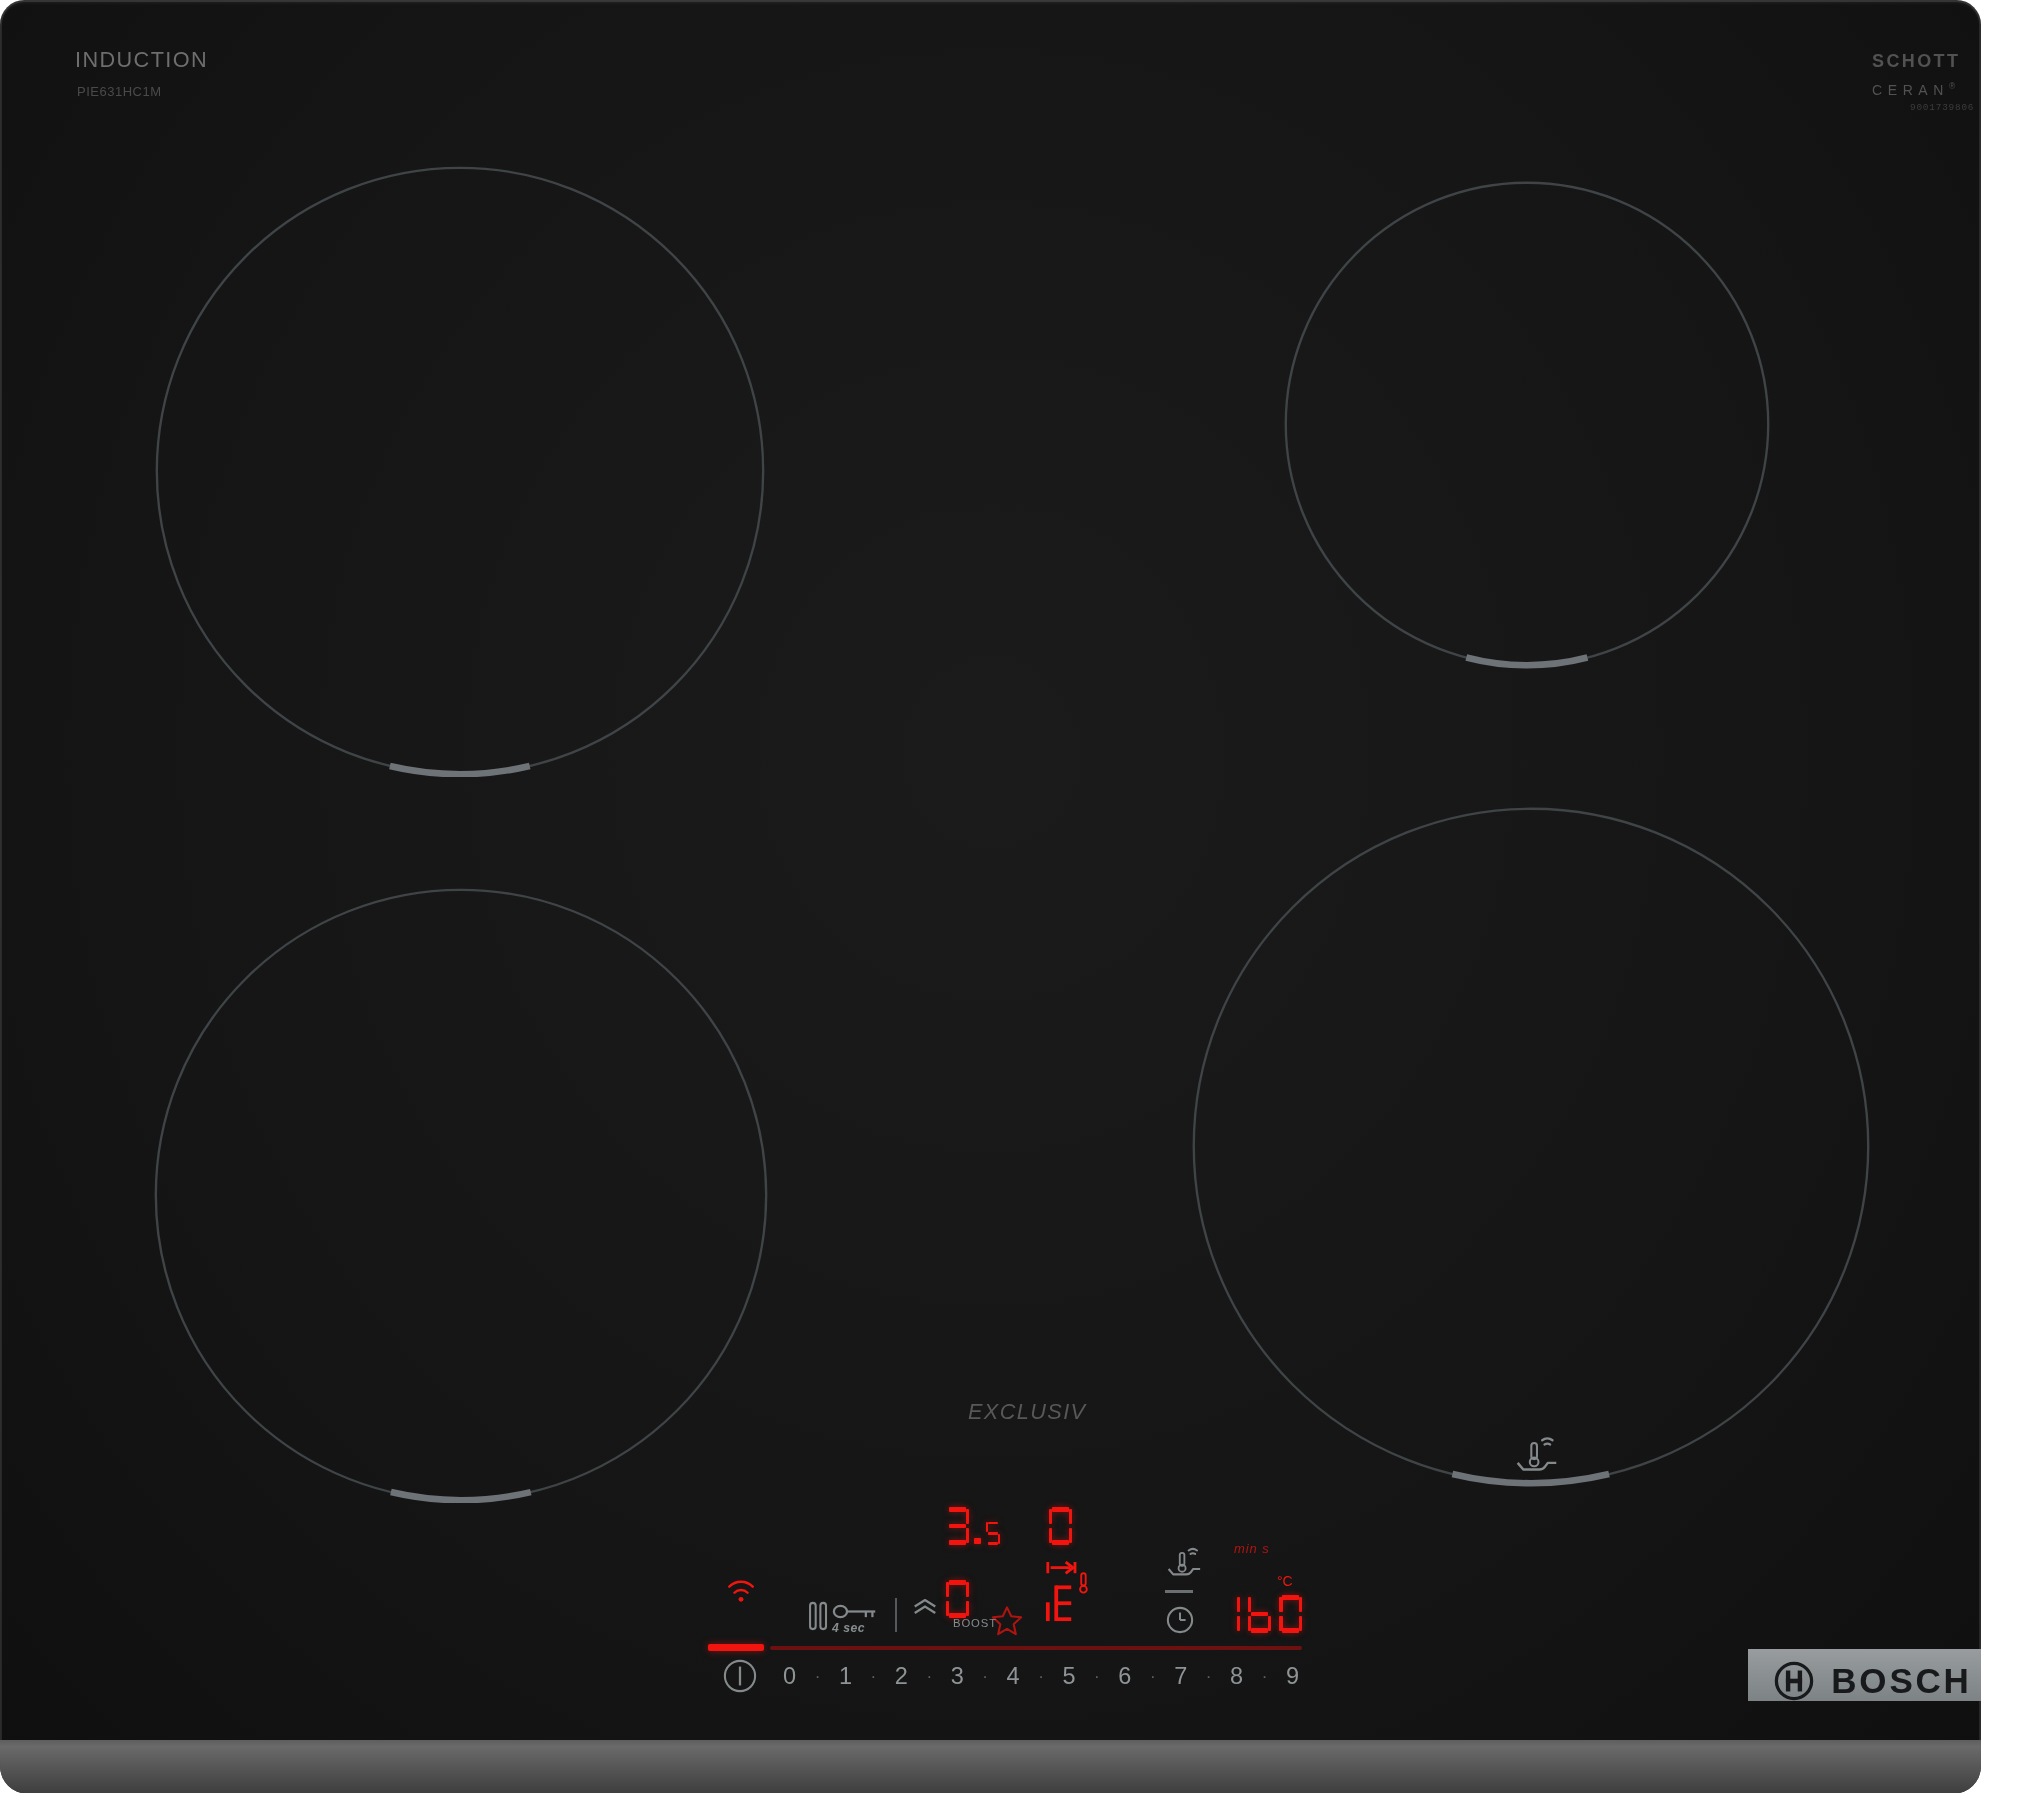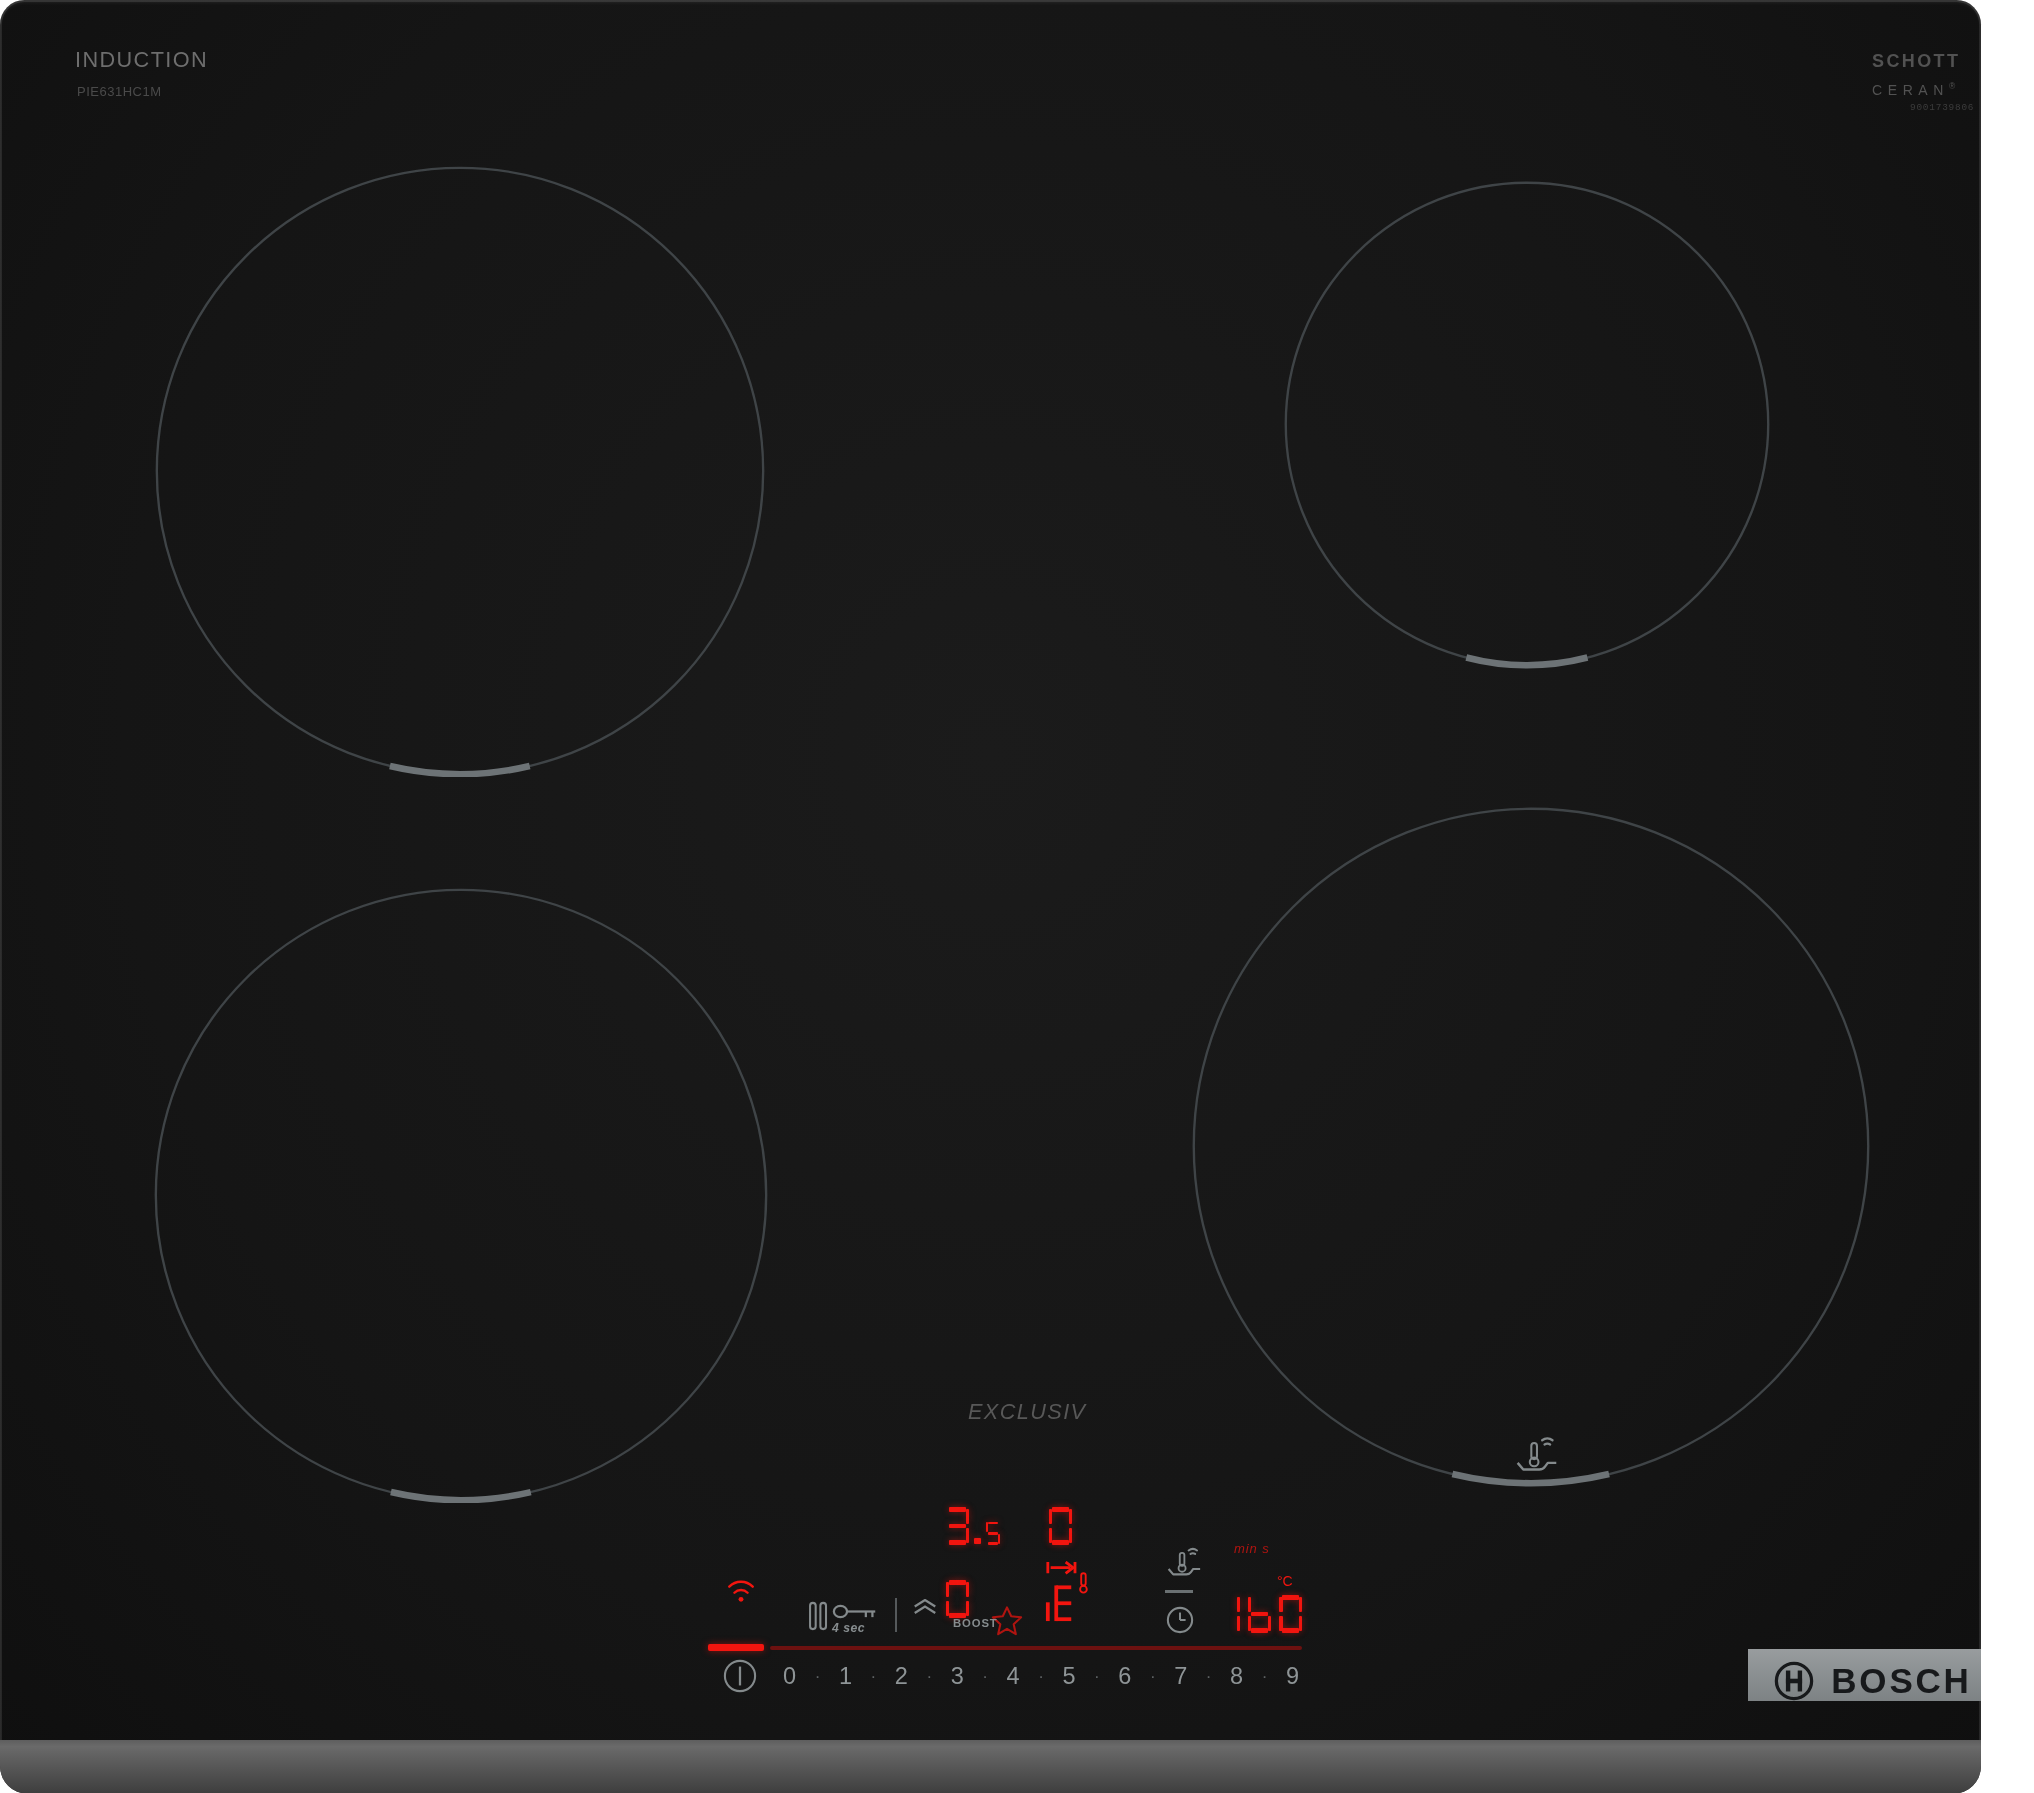--- a/index.html
+++ b/index.html
@@ -38,21 +38,21 @@
   .sg.h{left:13%;right:13%;height:12%;}
   .sg.a{top:0;}.sg.g{top:44%;}.sg.d{bottom:0;}
   .sg.v{width:15%;height:41%;}
   .sg.b{right:0;top:4%;}.sg.c{right:0;bottom:4%;}
   .sg.f{left:0;top:4%;}.sg.e{left:0;bottom:4%;}
   .dp{width:6.6px;height:6.6px;background:currentColor;border-radius:0.9px;margin:0 1.9px 0.9px 0.9px;box-shadow:0 0 6.6px rgba(242,21,15,.5);}
   
   .divider{left:895px;top:1598px;width:1.9px;height:34px;background:#55595b;}
   .lbl-gray{color:#868c8e;}
   .foursec{left:832px;top:1621px;font-size:12.2px;font-weight:bold;letter-spacing:0.5px;font-style:italic;}
-  .boosttxt{left:906px;top:1617px;font-size:11.3px;font-weight:bold;letter-spacing:0.9px;padding-left:47px;}
+  .boosttxt{left:906px;top:1617px;font-size:11.3px;font-weight:normal;letter-spacing:0.9px;padding-left:47px;}
   .mins{left:1234px;top:1541px;font-size:13px;letter-spacing:0.9px;color:var(--mid-red);font-style:italic;}
   .degc{left:1277px;top:1573px;font-size:14px;color:var(--led);}
   .line-bright{left:708px;top:1644px;width:56px;height:6.6px;background:var(--led);border-radius:1.9px;box-shadow:0 0 7.5px rgba(242,21,15,.5);}
   .line-dim{left:770px;top:1646px;width:532px;height:3.8px;background:var(--dim-red);border-radius:1.9px;}
   .levels{left:783px;top:1663px;width:516px;display:flex;justify-content:space-between;align-items:center;}
   .levels .num{font-size:23.5px;color:#8e9496;}
   .levels .dot{font-size:17px;color:#5e6264;}
   .underline-sensor{left:1165px;top:1590px;width:28px;height:2.8px;background:#6a7072;}
   
   .badge{left:1748px;top:1649px;width:250px;height:52px;display:flex;align-items:flex-end;justify-content:center;gap:17px;

